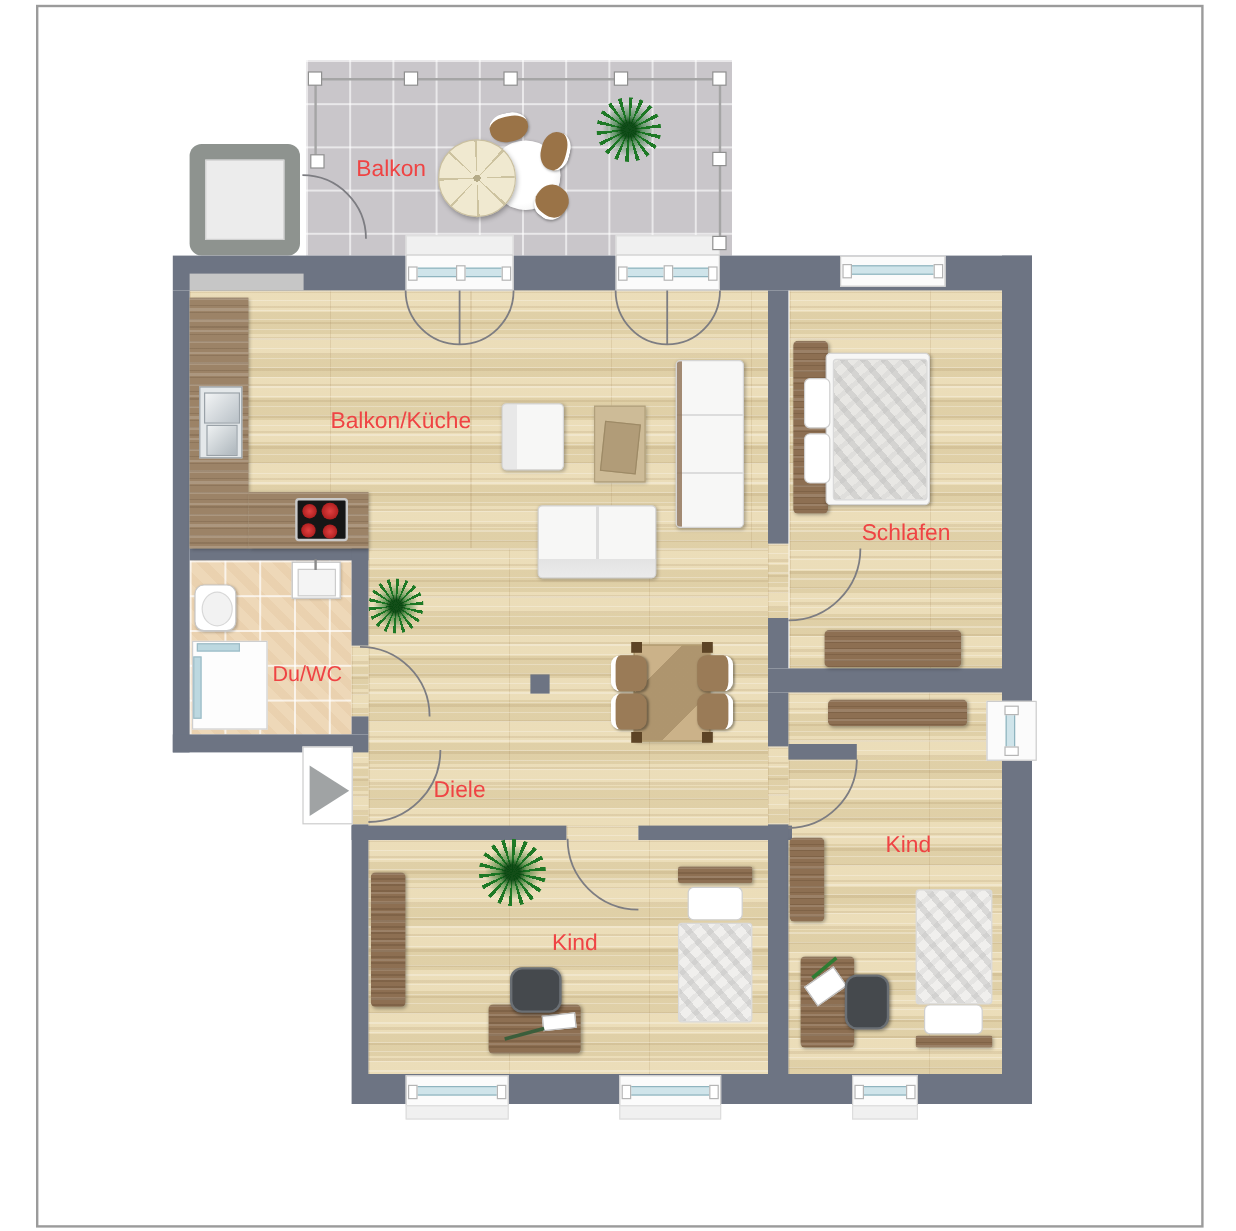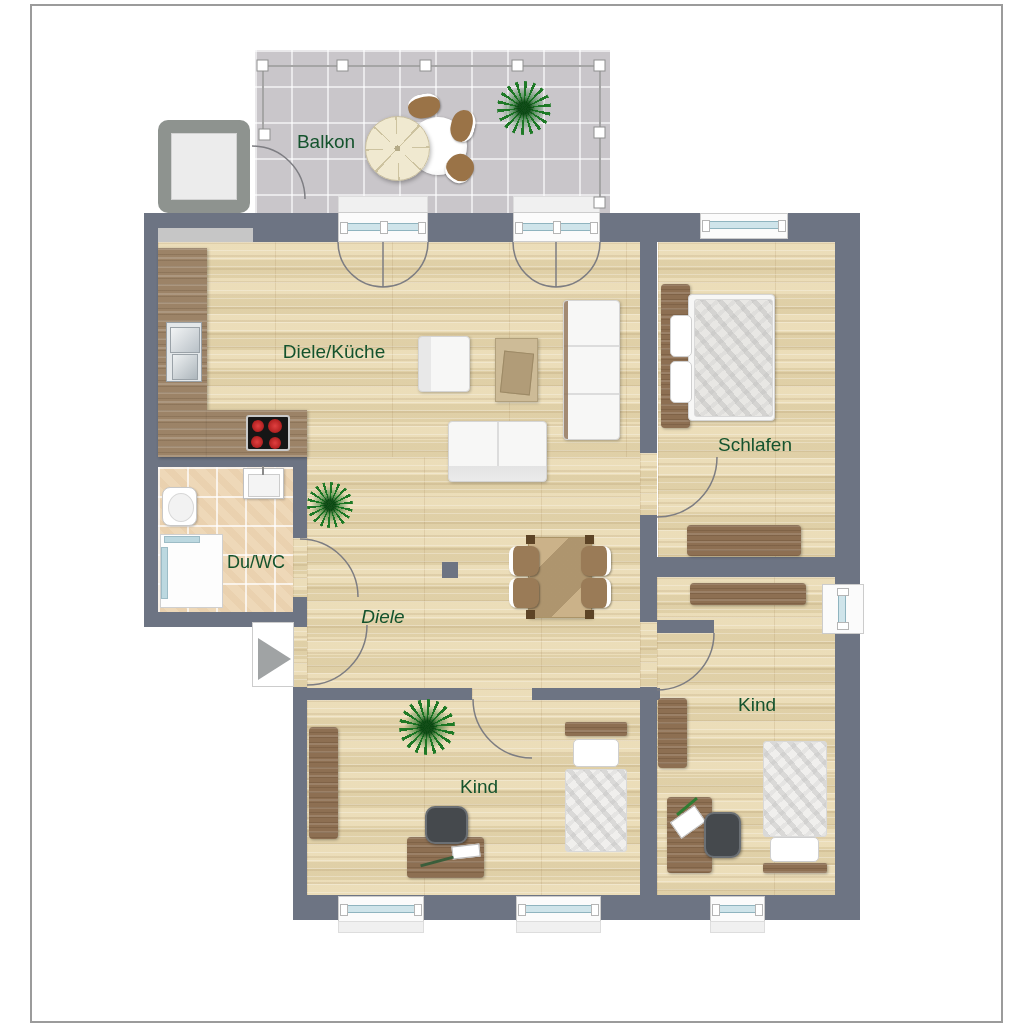--- a/index.html
+++ b/index.html
@@ -53,21 +53,21 @@
   .blanket{background-color:#f0efed;border:1px solid #d9d9d9;box-sizing:border-box;border-radius:3px;
     background-image:repeating-linear-gradient(50deg, rgba(160,160,160,.28) 0 5px, rgba(0,0,0,0) 5px 13px),
       repeating-linear-gradient(-40deg, rgba(190,190,190,.22) 0 4px, rgba(0,0,0,0) 4px 11px);}
   .pillow{background:#ffffff;border:1px solid #cfcfcf;border-radius:5px;box-sizing:border-box;}
   .dkchair{background:#45494d;border-radius:10px;box-shadow:1px 1px 3px rgba(0,0,0,.4);
     border:2px solid #6a6f74;box-sizing:border-box;}
   .dchair{background:#9a7b57;border-radius:8px;box-shadow:1px 1px 2px rgba(0,0,0,.35);box-sizing:border-box;}
   .plant{border-radius:50%;
     background-image:radial-gradient(circle, rgba(8,70,16,.95) 0 16%, rgba(20,110,30,.55) 30%, rgba(0,0,0,0) 58%),
       repeating-conic-gradient(#1e7a26 0deg 7deg, rgba(0,0,0,0) 7deg 20deg);}
-  .label{color:#14532d;font-size:19px;white-space:nowrap;transform:translate(-50%,-50%);}
+  .label{color:#ef4444;font-size:19px;white-space:nowrap;transform:translate(-50%,-50%);}
   svg.overlay{position:absolute;left:0;top:0;pointer-events:none;}
 </style>
 </head>
 <body>
 
 <div id="plan">
 
   <div class="abs frame" style="left:30px;top:4px;width:969px;height:1015px;"></div>
 
   <div class="abs btile" style="left:255px;top:50px;width:355px;height:163px;"></div>
@@ -254,20 +254,20 @@
       <path d="M367,625 A60,60 0 0 1 307,685"></path>
       <path d="M717,457 A60,60 0 0 1 657,517"></path>
       <path d="M714,633 A57,57 0 0 1 657,690"></path>
       <path d="M473,699 A59,59 0 0 0 532,758"></path>
     </g>
   </svg>
 
   <div class="abs" style="left:258px;top:638px;width:0;height:0;border-top:21px solid transparent;border-bottom:21px solid transparent;border-left:33px solid #a0a3a4;"></div>
 
   <div class="abs label" style="left:326px;top:142px;">Balkon</div>
-  <div class="abs label" style="left:334px;top:352px;">Diele/Küche</div>
+  <div class="abs label" style="left:334px;top:352px;">Balkon/Küche</div>
   <div class="abs label" style="left:755px;top:445px;">Schlafen</div>
   <div class="abs label" style="left:256px;top:562px;font-size:18px;">Du/WC</div>
-  <div class="abs label" style="left:383px;top:617px;font-style:italic;">Diele</div>
+  <div class="abs label" style="left:383px;top:659px;">Diele</div>
   <div class="abs label" style="left:479px;top:787px;">Kind</div>
   <div class="abs label" style="left:757px;top:705px;">Kind</div>
 
 </div>
 
 </body></html>

